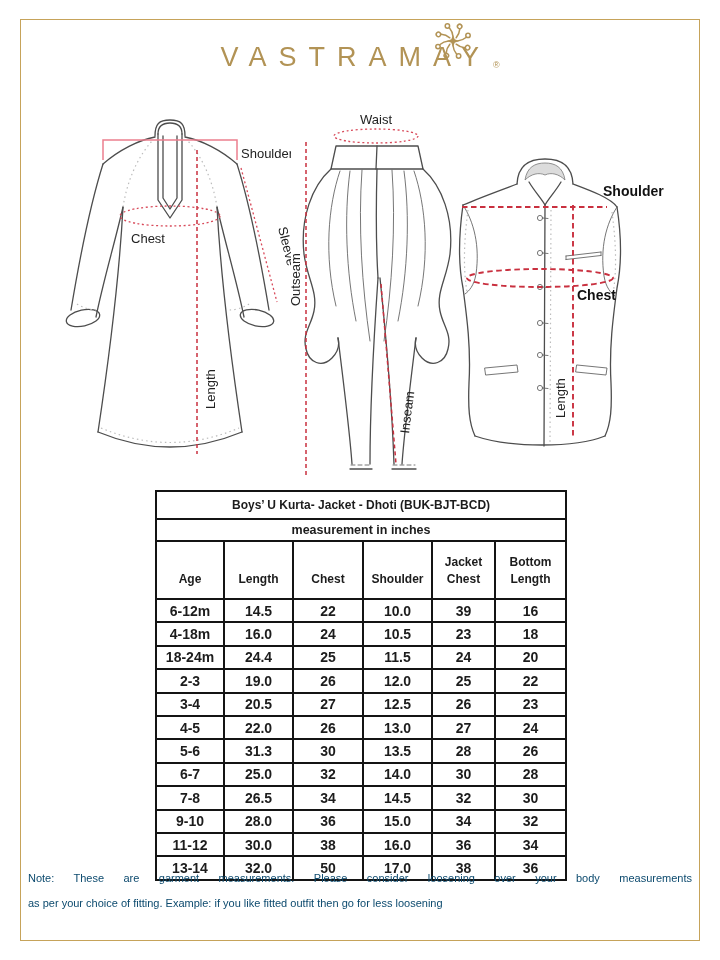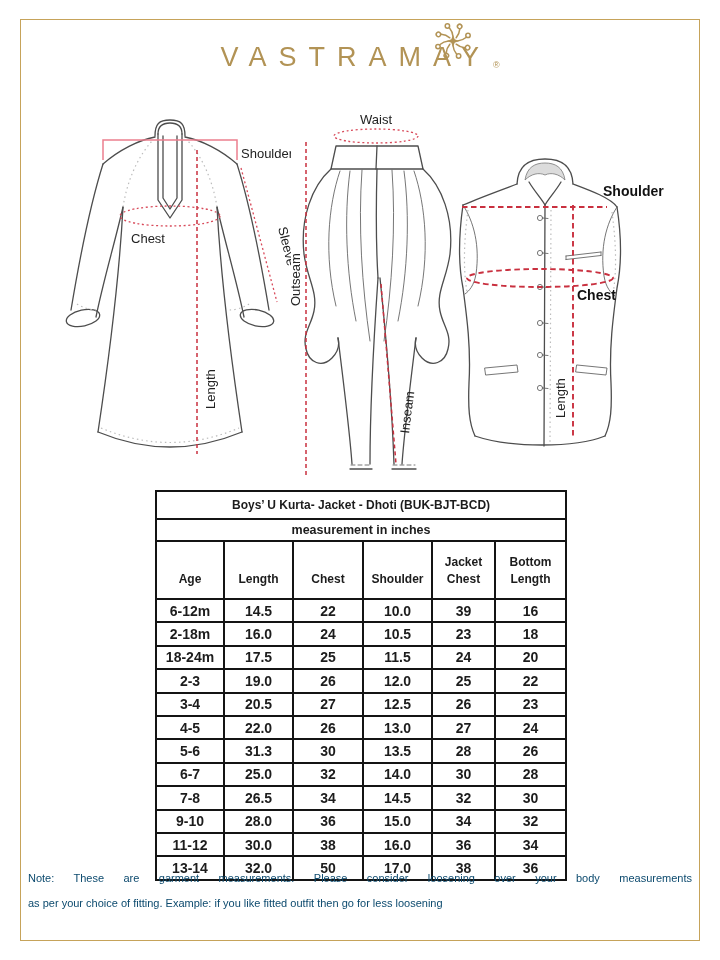--- a/index.html
+++ b/index.html
@@ -210,30 +210,30 @@
     <tbody>
         <tr>
           <td>6-12m</td>
           <td>14.5</td>
           <td>22</td>
           <td>10.0</td>
           <td>39</td>
           <td>16</td>
         </tr>
         <tr>
-          <td>2-18m</td>
+          <td>4-18m</td>
           <td>16.0</td>
           <td>24</td>
           <td>10.5</td>
           <td>23</td>
           <td>18</td>
         </tr>
         <tr>
           <td>18-24m</td>
-          <td>17.5</td>
+          <td>24.4</td>
           <td>25</td>
           <td>11.5</td>
           <td>24</td>
           <td>20</td>
         </tr>
         <tr>
           <td>2-3</td>
           <td>19.0</td>
           <td>26</td>
           <td>12.0</td>

